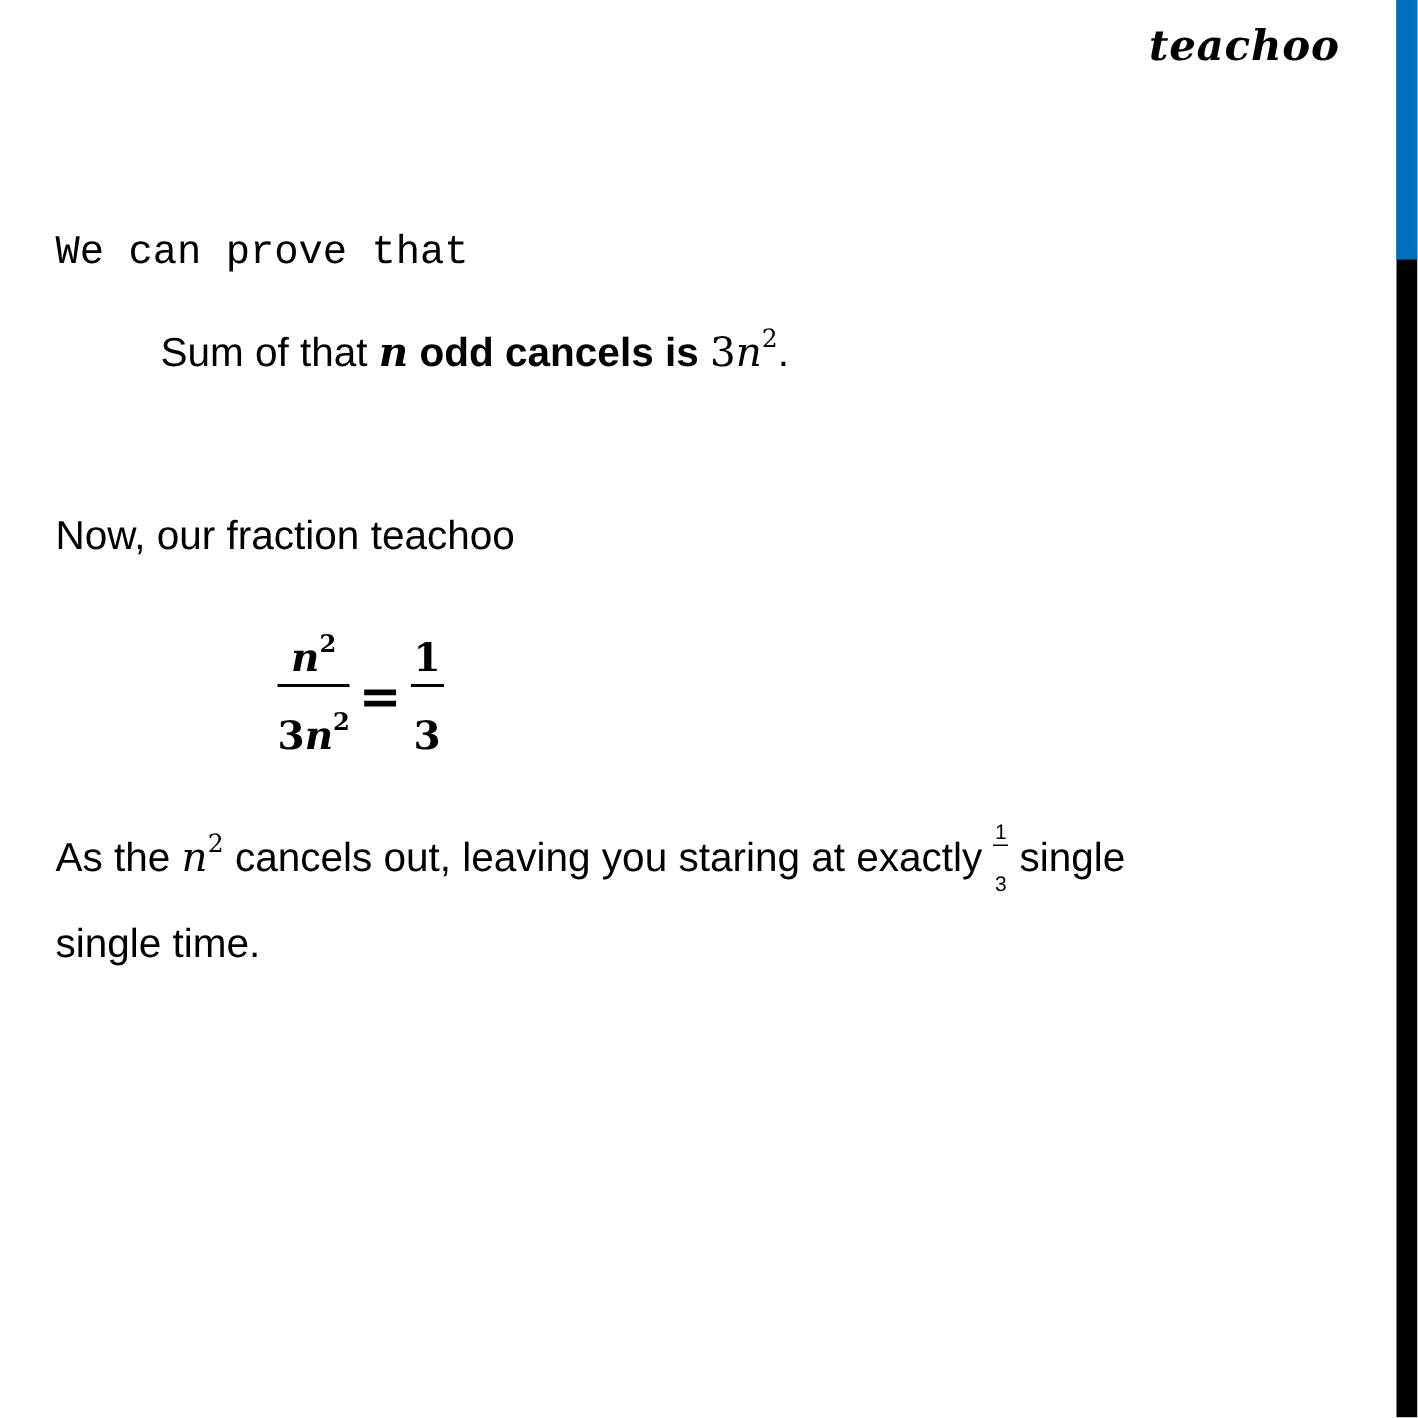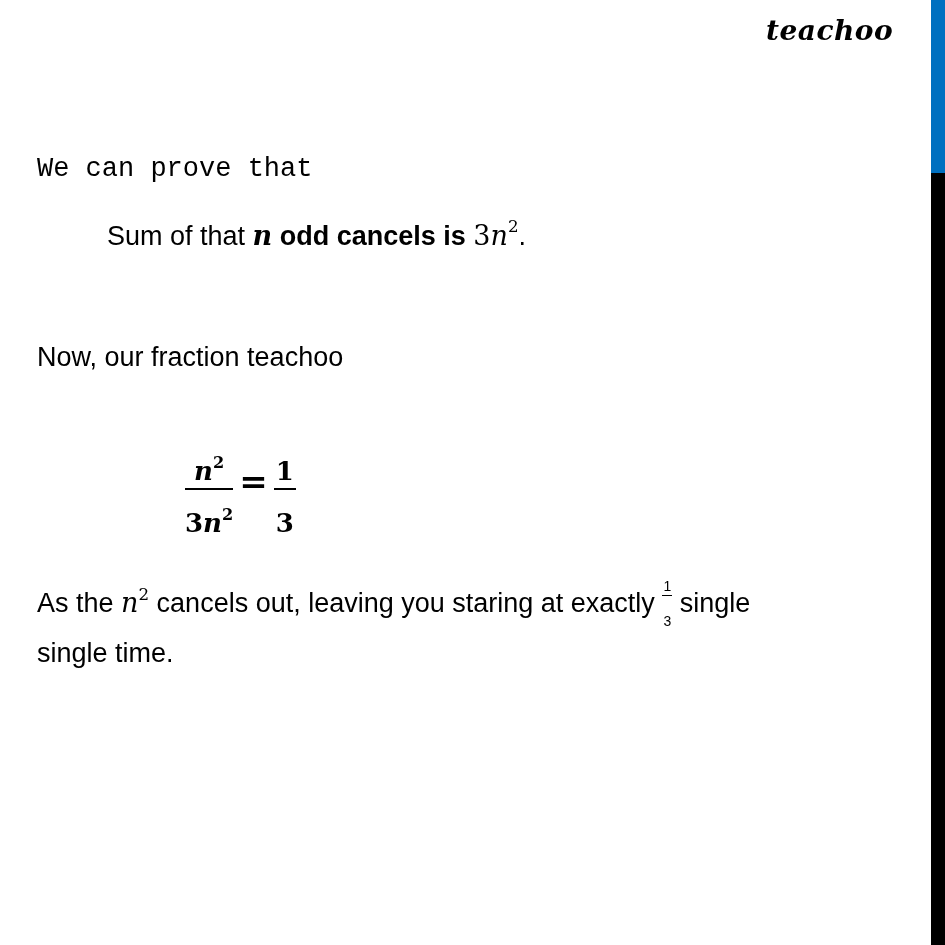--- a/index.html
+++ b/index.html
@@ -9,21 +9,21 @@
   .side-bar-blue { position:absolute; left:931px; top:0; width:14px; height:173px; background:#0070c0; }
   .logo { position:absolute; left:766px; top:14px; font-family:"DejaVu Serif", serif; font-style:italic;
           font-weight:bold; font-size:28px; letter-spacing:0.5px; }
   .txt { position:absolute; font-size:27px; white-space:nowrap; }
   .math { font-family:"DejaVu Serif", serif; font-style:italic; }
   .mathup { font-family:"DejaVu Serif", serif; }
   sup { font-size:0.62em; vertical-align:0.75em; line-height:0; }
   .b { font-weight:bold; }
   .frac { display:inline-block; vertical-align:middle; text-align:center; }
   .frac .num, .frac .den { display:block; }
-  .frac .num { border-bottom:2.5px solid #000; padding:0 2px 2px;margin-top:32px; }
+  .frac .num { border-bottom:2.5px solid #000; padding:0 2px 2px; }
   .frac .den { padding-top:18px; }
   .bigfrac { position:absolute; left:185px; top:424px; font-family:"DejaVu Serif", serif; font-weight:bold; font-size:26px; }
   .bigfrac .frac .num { font-style:italic; }
   .bigfrac .eq { display:inline-block; vertical-align:middle; font-size:34px; margin:0 6px; }
   .smallfrac { font-size:14px; font-family:"Liberation Sans", sans-serif; line-height:1.1; vertical-align:-14px; }
   .smallfrac .num { border-bottom:1.5px solid #000; padding:0 1px 1px; }
 </style>
 </head>
 <body>
 
@@ -47,13 +47,13 @@
   </span><span class="eq">=</span><span class="frac">
     <span class="num" style="font-style:normal">1</span>
     <span class="den">3</span>
   </span>
 </div>
 
 <div class="txt" style="left:37px; top:547px;">
   <span>As the </span><span class="math">n</span><sup class="mathup">2</sup><span> cancels out, leaving you staring at exactly </span><span class="frac smallfrac"><span class="num">1</span><span class="den">3</span></span><span> single</span>
 </div>
 
-<div class="txt" style="left:37px; top:614px;margin-top:24px;">single time.</div>
+<div class="txt" style="left:37px; top:614px;">single time.</div>
 
 </body></html>

